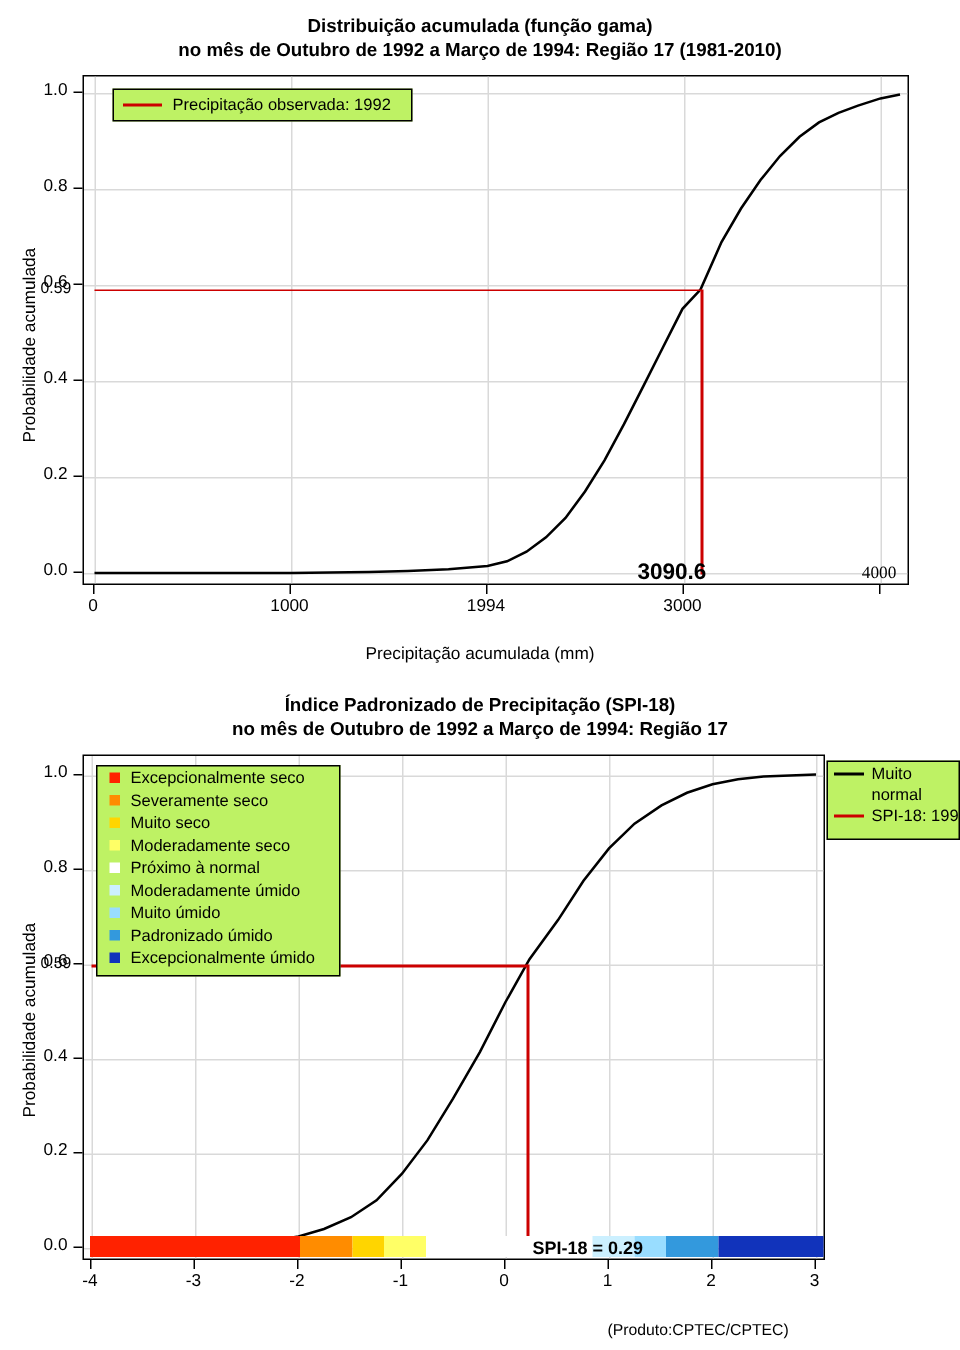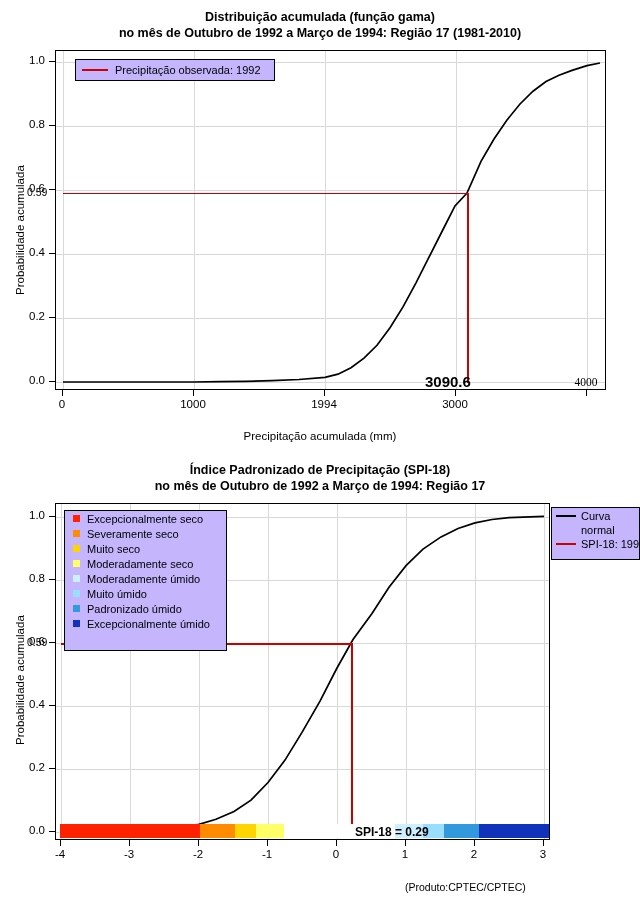--- a/index.html
+++ b/index.html
@@ -69,21 +69,21 @@
   .tick-label.y { text-align: right; }
   .tick-label.x { text-align: center; }
 
   .tick-mark {
     position: absolute;
     background: #000000;
   }
 
   .legend-box {
     position: absolute;
-    background: #c4b5fd;
+    background: #bef264;
     border: 1px solid #000000;
     box-sizing: border-box;
     font-size: 11px;
   }
   .legend-row {
     display: flex;
     align-items: center;
     height: 15px;
     padding-left: 6px;
   }
@@ -312,41 +312,45 @@
     </div>
     <div class="legend-row">
       <span class="legend-swatch-sq" style="background:#ffd500;"></span>
       <span class="legend-text">Muito seco</span>
     </div>
     <div class="legend-row">
       <span class="legend-swatch-sq" style="background:#ffff66;"></span>
       <span class="legend-text">Moderadamente seco</span>
     </div>
     <div class="legend-row">
+      <span class="legend-swatch-sq" style="background:#ffffff;"></span>
+      <span class="legend-text">Próximo à normal</span>
+    </div>
+    <div class="legend-row">
       <span class="legend-swatch-sq" style="background:#ccf0ff;"></span>
       <span class="legend-text">Moderadamente úmido</span>
     </div>
     <div class="legend-row">
       <span class="legend-swatch-sq" style="background:#99ddff;"></span>
       <span class="legend-text">Muito úmido</span>
     </div>
     <div class="legend-row">
       <span class="legend-swatch-sq" style="background:#3399dd;"></span>
       <span class="legend-text">Padronizado úmido</span>
     </div>
     <div class="legend-row">
       <span class="legend-swatch-sq" style="background:#1133bb;"></span>
       <span class="legend-text">Excepcionalmente úmido</span>
     </div>
   </div>
 
   <div class="legend-box" style="left:551px; top:57px; width:89px; height:53px;">
     <div class="legend-row" style="padding-left:4px;">
       <span class="legend-swatch-line black" style="width:20px; margin-right:5px;"></span>
-      <span class="legend-text">Curva</span>
+      <span class="legend-text">Muito</span>
     </div>
     <div class="legend-row" style="padding-left:29px; height:13px;">
       <span class="legend-text">normal</span>
     </div>
     <div class="legend-row" style="padding-left:4px;">
       <span class="legend-swatch-line" style="width:20px; margin-right:5px;"></span>
       <span class="legend-text">SPI-18: 1992</span>
     </div>
   </div>
 </div>

